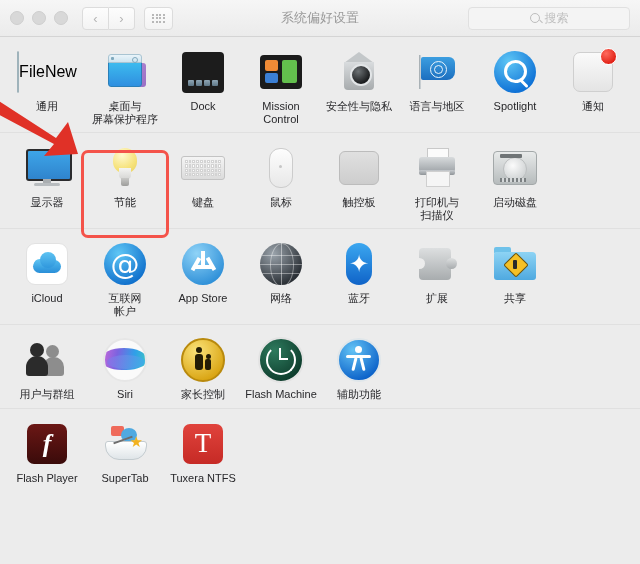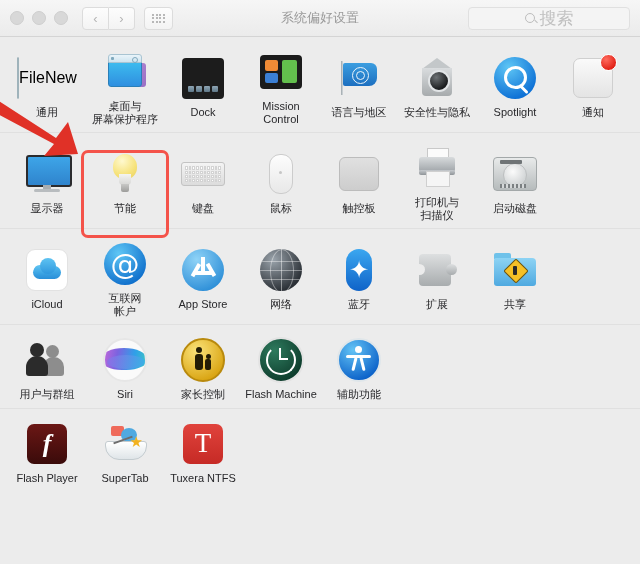--- a/index.html
+++ b/index.html
@@ -84,42 +84,41 @@
     border: 1.3px solid #bdbdbd;
     border-radius: 50%;
     position: relative;
   }
   #search-box .mag::after {
     content: ""; position: absolute;
     width: 4px; height: 1.3px; background: #bdbdbd;
     transform: rotate(45deg);
     right: -4px; bottom: 0px;
   }
-  #search-placeholder { font-size: 17px; color: #c0c0c0; }
+  #search-placeholder { font-size: 12px; color: #c0c0c0; }
 
   
   #content { position: relative; }
   .prefrow {
     position: relative;
     border-bottom: 1px solid #e0e0e0;
     padding: 9px 0 7px 0;
   }
   .prefrow:last-child { border-bottom: none; }
   .rowitems {
     display: flex;
     padding: 0 8px;
   }
   .pane {
     width: 78px;
     flex: 0 0 78px;
     display: flex;
     flex-direction: column;
     align-items: center;
     padding-top: 2px;
-    justify-content: center;
   }
   .iconbox {
     width: 48px; height: 48px;
     position: relative;
     display: flex; align-items: center; justify-content: center;
   }
   .plabel {
     margin-top: 4px;
     font-size: 11px;
     line-height: 12.5px;
@@ -771,38 +770,38 @@
                 <span class="g"></span>
                 <span class="b"></span>
               </div>
           </div>
           <div class="plabel">Mission
 Control</div>
         </div>
 
         <div class="pane">
           <div class="iconbox">
+            <div class="ic-sec">
+              <span class="roof"></span>
+                <span class="body"></span>
+                <span class="lens"></span>
+            </div>
+          </div>
+          <div class="plabel">安全性与隐私</div>
+        </div>
+
+        <div class="pane">
+          <div class="iconbox">
             <div class="ic-flag">
               <span class="pole"></span>
                 <span class="cloth"></span>
                 <span class="emblem"></span>
             </div>
           </div>
           <div class="plabel">语言与地区</div>
-        </div>
-
-        <div class="pane">
-          <div class="iconbox">
-            <div class="ic-sec">
-              <span class="roof"></span>
-                <span class="body"></span>
-                <span class="lens"></span>
-            </div>
-          </div>
-          <div class="plabel">安全性与隐私</div>
         </div>
 
         <div class="pane">
           <div class="iconbox">
             <div class="ic-spot">
                 <span class="g"></span>
                 <span class="h"></span>
               </div>
           </div>
           <div class="plabel">Spotlight</div>

